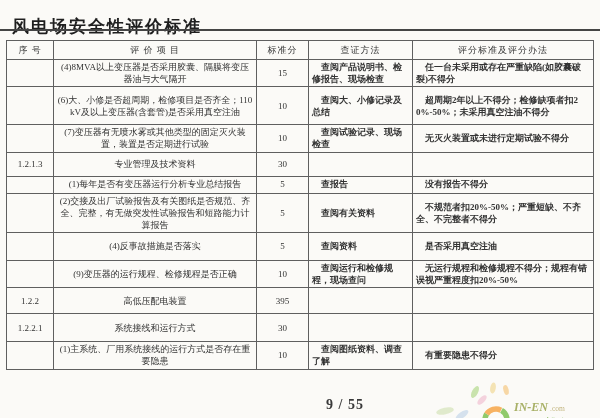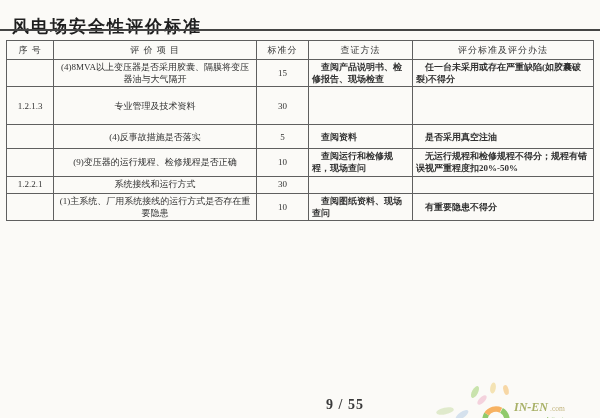--- a/index.html
+++ b/index.html
@@ -79,52 +79,87 @@
     </thead>
     <tbody id="rows">
         <tr>
           <td class="no"></td>
           <td class="item">(4)8MVA以上变压器是否采用胶囊、隔膜将变压器油与大气隔开</td>
           <td class="score">15</td>
           <td class="method">查阅产品说明书、检修报告、现场检查</td>
           <td class="criteria">任一台未采用或存在严重缺陷(如胶囊破裂)不得分</td>
         </tr>
         <tr>
+          <td class="no"></td>
+          <td class="item">(6)大、小修是否超周期，检修项目是否齐全；110kV及以上变压器(含套管)是否采用真空注油</td>
+          <td class="score">10</td>
+          <td class="method">查阅大、小修记录及总结</td>
+          <td class="criteria">超周期2年以上不得分；检修缺项者扣20%-50%；未采用真空注油不得分</td>
+        </tr>
+        <tr>
+          <td class="no"></td>
+          <td class="item">(7)变压器有无喷水雾或其他类型的固定灭火装置，装置是否定期进行试验</td>
+          <td class="score">10</td>
+          <td class="method">查阅试验记录、现场检查</td>
+          <td class="criteria">无灭火装置或未进行定期试验不得分</td>
+        </tr>
+        <tr>
           <td class="no">1.2.1.3</td>
           <td class="item">专业管理及技术资料</td>
           <td class="score">30</td>
           <td class="method"></td>
           <td class="criteria"></td>
+        </tr>
+        <tr>
+          <td class="no"></td>
+          <td class="item">(1)每年是否有变压器运行分析专业总结报告</td>
+          <td class="score">5</td>
+          <td class="method">查报告</td>
+          <td class="criteria">没有报告不得分</td>
+        </tr>
+        <tr>
+          <td class="no"></td>
+          <td class="item">(2)交接及出厂试验报告及有关图纸是否规范、齐全、完整，有无做突发性试验报告和短路能力计算报告</td>
+          <td class="score">5</td>
+          <td class="method">查阅有关资料</td>
+          <td class="criteria">不规范者扣20%-50%；严重短缺、不齐全、不完整者不得分</td>
         </tr>
         <tr>
           <td class="no"></td>
           <td class="item">(4)反事故措施是否落实</td>
           <td class="score">5</td>
           <td class="method">查阅资料</td>
           <td class="criteria">是否采用真空注油</td>
         </tr>
         <tr>
           <td class="no"></td>
           <td class="item">(9)变压器的运行规程、检修规程是否正确</td>
           <td class="score">10</td>
           <td class="method">查阅运行和检修规程，现场查问</td>
           <td class="criteria">无运行规程和检修规程不得分；规程有错误视严重程度扣20%-50%</td>
         </tr>
         <tr>
+          <td class="no">1.2.2</td>
+          <td class="item">高低压配电装置</td>
+          <td class="score">395</td>
+          <td class="method"></td>
+          <td class="criteria"></td>
+        </tr>
+        <tr>
           <td class="no">1.2.2.1</td>
           <td class="item">系统接线和运行方式</td>
           <td class="score">30</td>
           <td class="method"></td>
           <td class="criteria"></td>
         </tr>
         <tr>
           <td class="no"></td>
           <td class="item">(1)主系统、厂用系统接线的运行方式是否存在重要隐患</td>
           <td class="score">10</td>
-          <td class="method">查阅图纸资料、现场查问</td>
+          <td class="method">查阅图纸资料、调查了解</td>
           <td class="criteria">有重要隐患不得分</td>
         </tr>
       </tbody>
   </table>
 
   <div class="pagenum">9 / 55</div>
 
   <div class="watermark">
     <svg width="176" height="57" viewBox="0 0 176 57" xmlns="http://www.w3.org/2000/svg">
       <g opacity="0.6">

